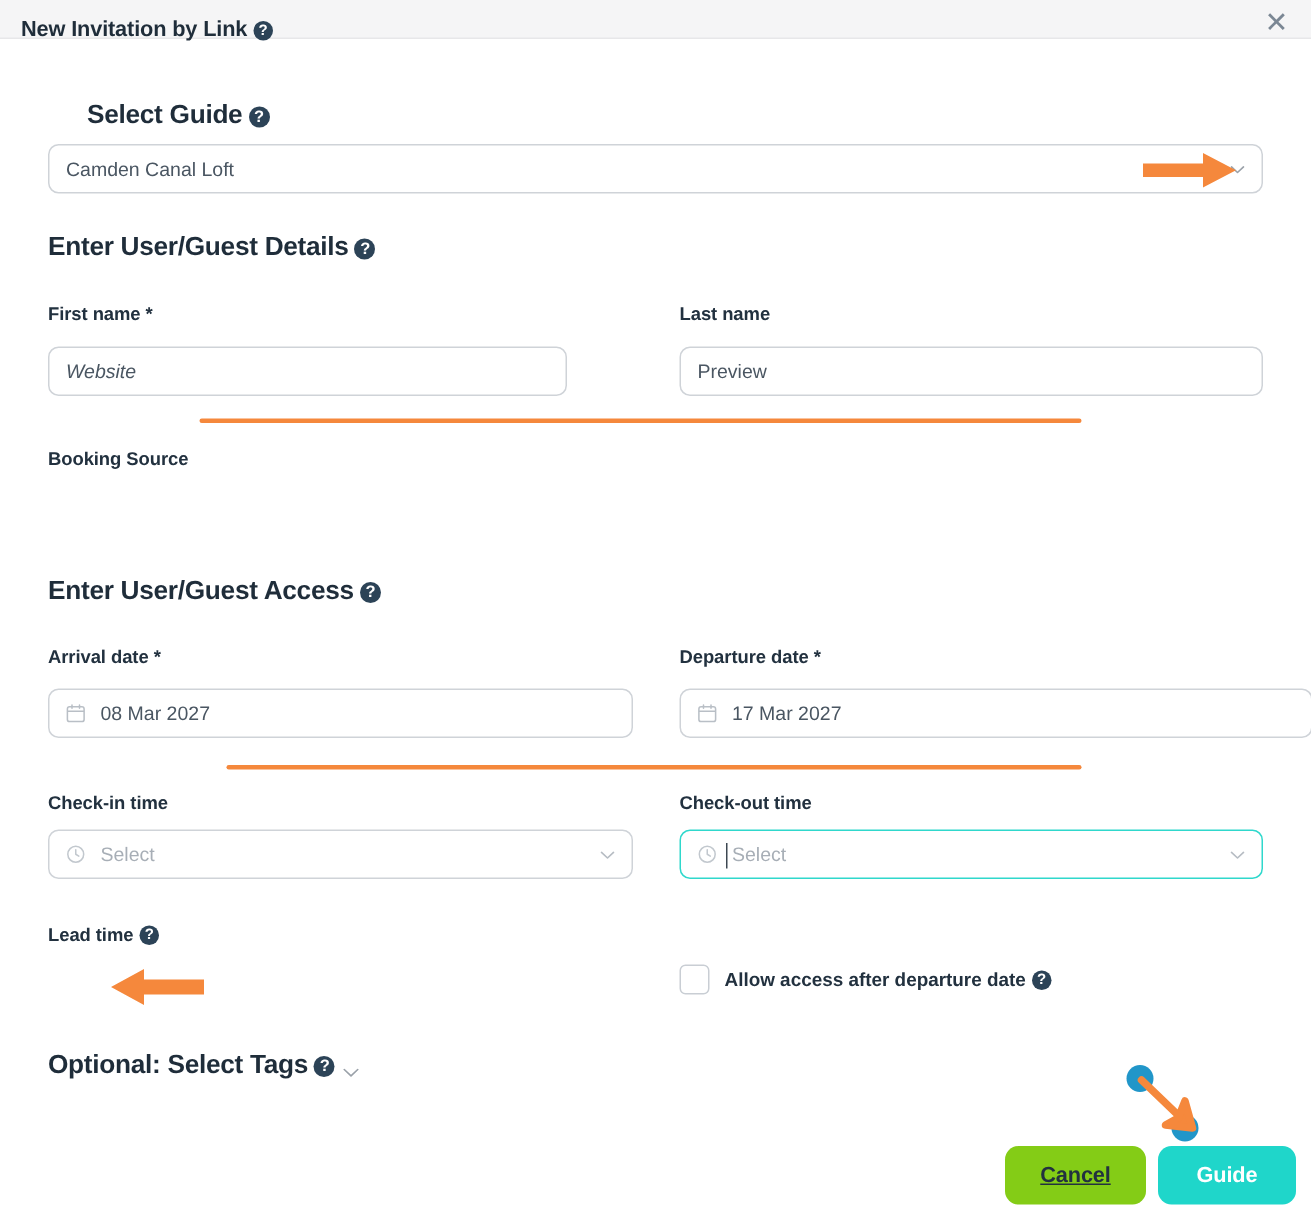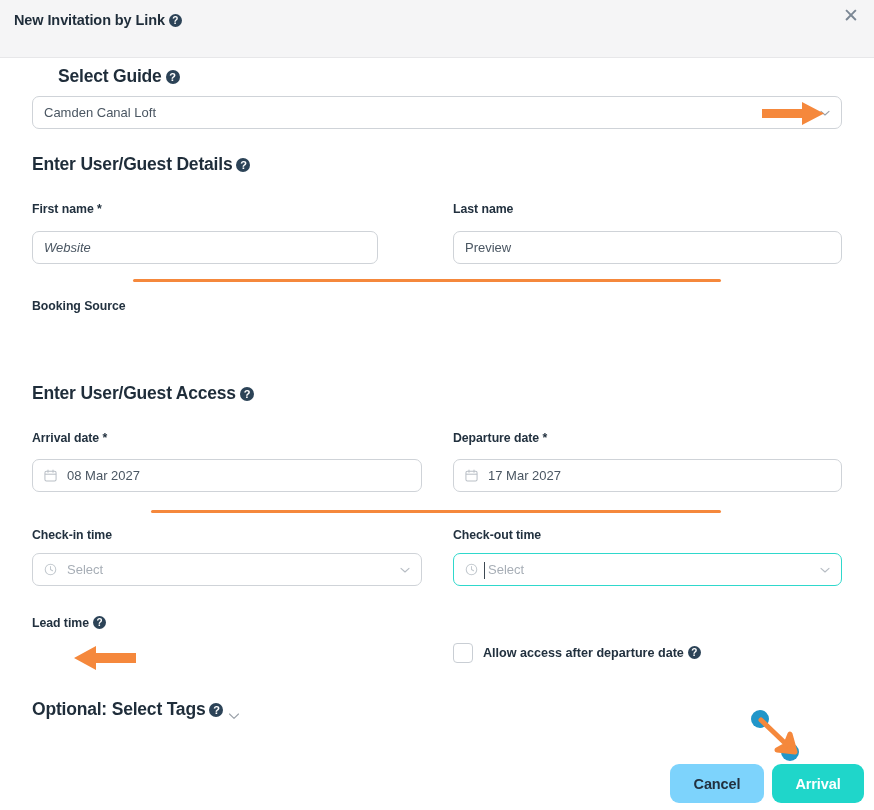--- a/index.html
+++ b/index.html
@@ -14,21 +14,21 @@
     color: #22313f;
     overflow: hidden;
     position: relative;
   }
 
   
   .modal-header {
     position: absolute;
     left: 0; top: 0;
     width: 874px;
-    height: 58px;
+    height: 26px;
     background: #f5f5f6;
     border-bottom: 1px solid #e7e7e9;
     box-sizing: border-box;
   }
   .modal-title {
     position: absolute;
     left: 14px;
     top: 12px;
     font-size: 14.5px;
     font-weight: bold;
@@ -185,22 +185,23 @@
     height: 39px;
     border-radius: 9px;
     border: none;
     font-family: "Liberation Sans", sans-serif;
     font-size: 14.5px;
     font-weight: bold;
     cursor: pointer;
     letter-spacing: -0.1px;
   }
   .btn-cancel {
-    background: #7dd3fc;
+    background: #84cc16;
     color: #22313f;
+    text-decoration: underline;
   }
   .btn-submit {
     background: #1fd6ca;
     color: #ffffff;
   }
 
   
   .annot {
     position: absolute;
     pointer-events: none;
@@ -265,21 +266,21 @@
           <rect x="1" y="2.4" width="12" height="10.6" rx="1.6" fill="none" stroke="#b9bfc6" stroke-width="1.1"></rect>
           <line x1="1" y1="5.6" x2="13" y2="5.6" stroke="#b9bfc6" stroke-width="1.1"></line>
           <line x1="4.3" y1="1" x2="4.3" y2="3.4" stroke="#b9bfc6" stroke-width="1.1" stroke-linecap="round"></line>
           <line x1="9.7" y1="1" x2="9.7" y2="3.4" stroke="#b9bfc6" stroke-width="1.1" stroke-linecap="round"></line>
         </svg>
     </span>
     <span class="field-text with-icon">08 Mar 2027</span>
   </div>
 
   <div class="field-label" style="left:453px; top:390px;">Departure date *</div>
-  <div class="field-box" style="left:453px; top:418px; width:389px;">
+  <div class="field-box" style="left:453px; top:418px; width:422px;">
     <span class="lead-icon">
       <svg width="13" height="13" viewBox="0 0 14 14">
           <rect x="1" y="2.4" width="12" height="10.6" rx="1.6" fill="none" stroke="#b9bfc6" stroke-width="1.1"></rect>
           <line x1="1" y1="5.6" x2="13" y2="5.6" stroke="#b9bfc6" stroke-width="1.1"></line>
           <line x1="4.3" y1="1" x2="4.3" y2="3.4" stroke="#b9bfc6" stroke-width="1.1" stroke-linecap="round"></line>
           <line x1="9.7" y1="1" x2="9.7" y2="3.4" stroke="#b9bfc6" stroke-width="1.1" stroke-linecap="round"></line>
         </svg>
     </span>
     <span class="field-text with-icon">17 Mar 2027</span>
   </div>
@@ -332,21 +333,21 @@
     <span>Optional: Select Tags</span><span class="help-icon big">?</span>
   </div>
   <span class="collapse-chevron" style="left:228px; top:667px;">
     <svg width="12" height="12" viewBox="0 0 12 12">
         <path d="M1.5 4 L6 8.3 L10.5 4" fill="none" stroke="#9aa1a9" stroke-width="1.1" stroke-linecap="round" stroke-linejoin="round"></path>
       </svg>
   </span>
 </div>
 
 <button class="btn btn-cancel" style="left:670px; top:764px; width:94px;">Cancel</button>
-<button class="btn btn-submit" style="left:772px; top:764px; width:92px;">Arrival</button>
+<button class="btn btn-submit" style="left:772px; top:764px; width:92px;">Guide</button>
 
 <svg class="annot" style="left:762px; top:99px;" width="66" height="30" viewBox="0 0 66 30">
   <path d="M0 10 L40 10 L40 3 L62 14.5 L40 26 L40 19 L0 19 Z" fill="#f5883c"></path>
 </svg>
 
 <div class="underline" style="left:133px; top:279px; width:588px;"></div>
 
 <div class="underline" style="left:151px; top:510px; width:570px;"></div>
 
 <svg class="annot" style="left:72px; top:645px;" width="64" height="26" viewBox="0 0 64 26">

